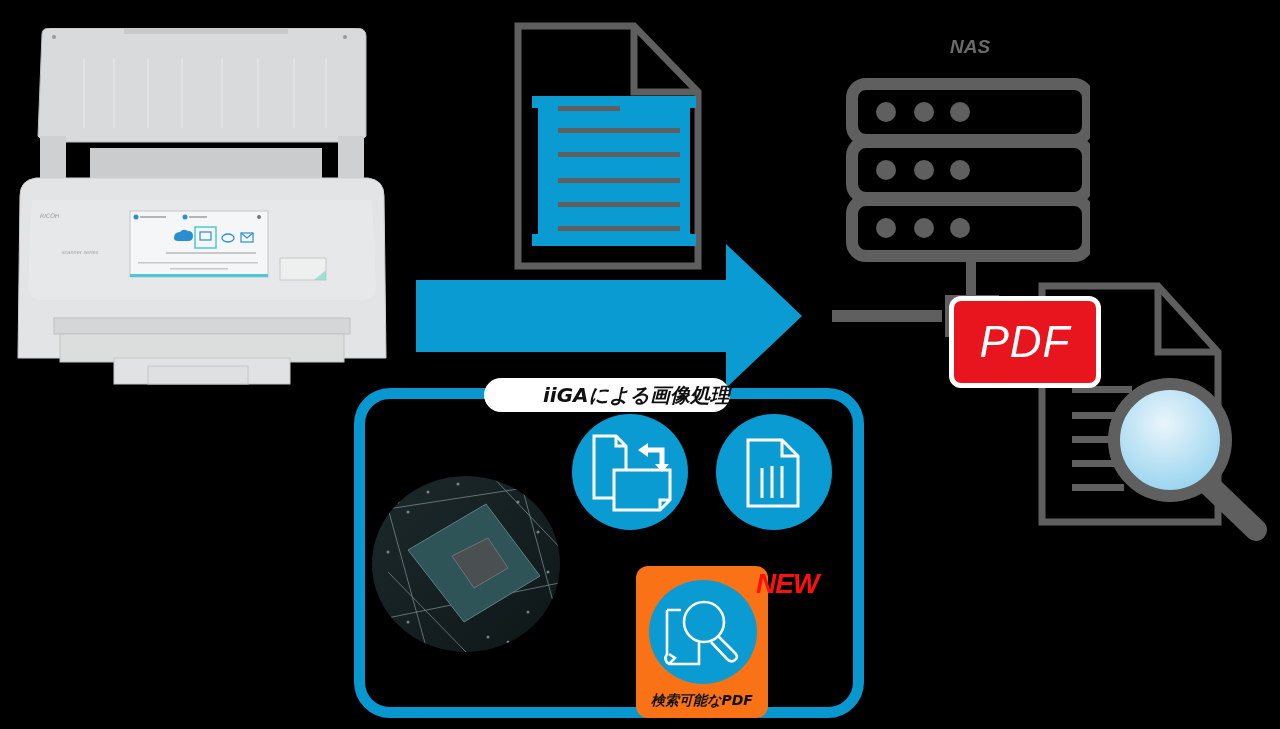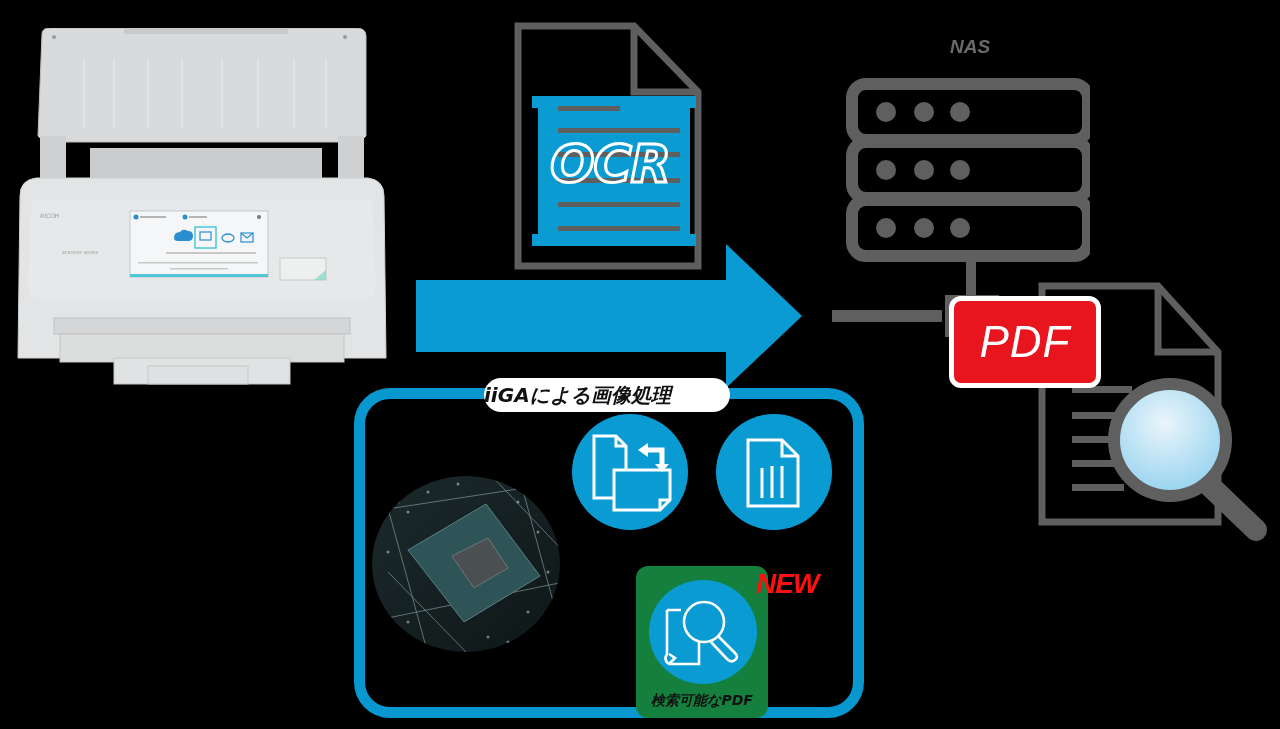--- a/index.html
+++ b/index.html
@@ -32,32 +32,32 @@
     .pdf-doc svg { width: 100%; height: 100%; display: block; }
     .pdf-badge { left: 949px; top: 296px; width: 152px; height: 92px; background: #e8141e;
       border: 5px solid #ffffff; border-radius: 12px; box-sizing: border-box;
       display: flex; align-items: center; justify-content: center; }
     .pdf-badge span { color: #fff; font-family: "Liberation Sans", sans-serif; font-size: 44px; letter-spacing: 1px; }
 
     
     .iiga-box { left: 354px; top: 388px; width: 510px; height: 330px; border: 11px solid #0897cf;
       border-radius: 36px; box-sizing: border-box; }
     .iiga-title { left: 484px; top: 378px; width: 246px; height: 34px; background: #fff;
-      border-radius: 17px; display: flex; align-items: center; justify-content: flex-start; }
+      border-radius: 17px; display: flex; align-items: center; justify-content: flex-end; }
     .iiga-title span { font-family: "DejaVu Sans", sans-serif; font-weight: bold; font-size: 20px; color: #111; }
 
     .chip { left: 368px; top: 472px; width: 196px; height: 182px; }
     .chip svg { width: 100%; height: 100%; display: block; }
 
     .feat-circle { width: 116px; height: 116px; border-radius: 50%; background: #0a9bd2; }
     .feat-circle svg { width: 100%; height: 100%; display: block; }
     .feat-rotate { left: 572px; top: 414px; }
     .feat-split { left: 716px; top: 414px; }
 
-    .feat-search { left: 636px; top: 566px; width: 132px; height: 152px; background: #15803d;
+    .feat-search { left: 636px; top: 566px; width: 132px; height: 152px; background: #f97316;
       border-radius: 12px; }
     .feat-search .circle { position: absolute; left: 13px; top: 14px; width: 108px; height: 104px; border-radius: 50%; background: #0a9bd2; }
     .feat-search .circle svg { width: 100%; height: 100%; display: block; }
     .feat-search .caption { position: absolute; left: 0; right: 0; bottom: 8px; text-align: center;
       font-family: "DejaVu Sans", sans-serif; font-weight: bold; font-size: 14px; color: #111; }
 
     .new-badge { left: 756px; top: 568px; color: #ff1010; font-family: "Liberation Sans", sans-serif;
       font-weight: bold; font-size: 28px; letter-spacing: -1px; }
   </style>
 </head>
@@ -131,21 +131,20 @@
       <rect x="170" y="214" width="14" height="12" fill="#0a9bd2"></rect>
     <g fill="#5f5f5f">
       <rect x="46" y="86" width="62" height="5"></rect>
       <rect x="46" y="108" width="122" height="5"></rect>
       <rect x="46" y="132" width="122" height="5"></rect>
       <rect x="46" y="158" width="122" height="5"></rect>
       <rect x="46" y="182" width="122" height="5"></rect>
       <rect x="46" y="206" width="122" height="5"></rect>
     </g>
   </svg>
-  <div class="ocr-label">OCR</div>
 </div>
 
 <div class="abs flow-arrow">
   <svg viewBox="0 0 390 150" xmlns="http://www.w3.org/2000/svg">
     <path d="M2 40 L312 40 L312 4 L388 76 L312 148 L312 112 L2 112 Z" fill="#0a9bd2"></path>
   </svg>
 </div>
 
 <div class="abs nas-label">NAS</div>
 <div class="abs nas-icon">

